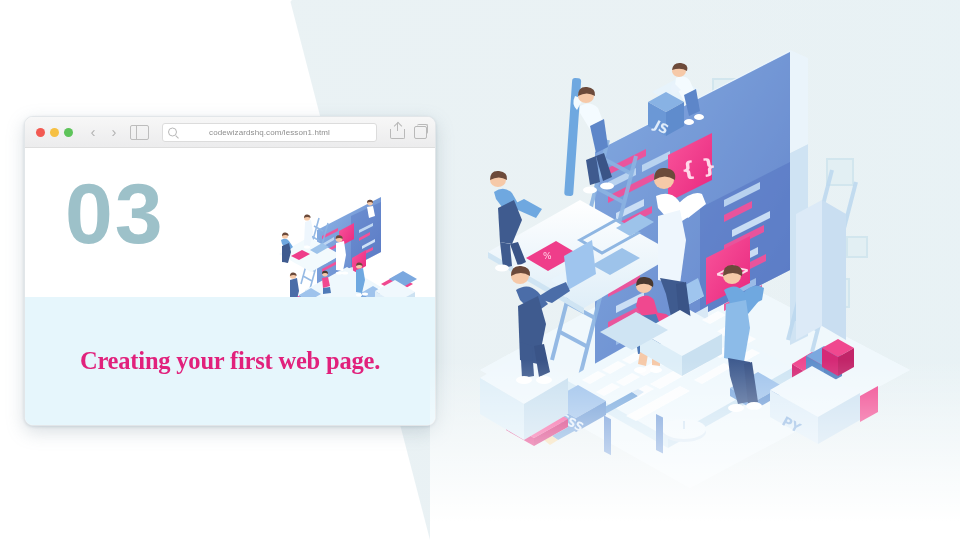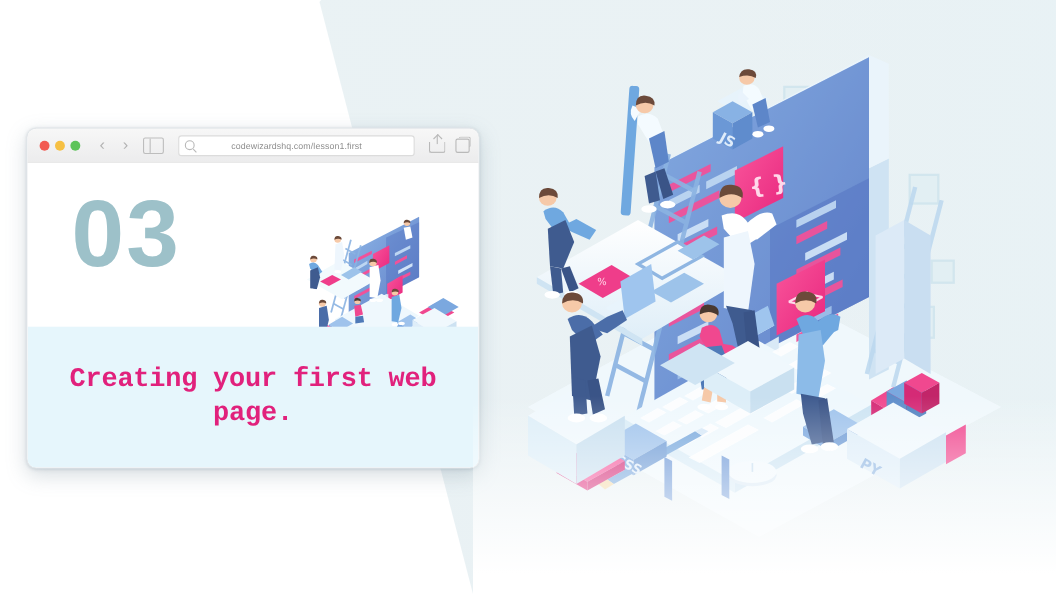--- a/index.html
+++ b/index.html
@@ -209,21 +209,21 @@
     justify-content: center;
     padding: 0 14px;
   }
   .page-title {
     font-size: 24.5px;
     font-weight: 700;
     color: #e1217c;
     text-align: center;
     line-height: 1.28;
     letter-spacing: -.2px;
-    font-family: Liberation Mono, monospace;
+    font-family: Liberation Serif, serif;
   }
 
   
   #illo {
     position: absolute;
     left: 440px;
     top: 40px;
     width: 500px;
     height: 450px;
   }
@@ -572,21 +572,21 @@
         <span class="dot red"></span>
         <span class="dot yellow"></span>
         <span class="dot green"></span>
       </div>
       <div class="navbtn">‹</div>
       <div class="navbtn">›</div>
       <div class="icon-box"></div>
 
       <div class="urlbar">
         <span class="mag"></span>
-        <span class="url-text">codewizardshq.com/lesson1.first</span>
+        <span class="url-text">codewizardshq.com/lesson1.html</span>
       </div>
 
       <div class="share-ic"></div>
       <div class="tabs-ic"></div>
     </div>
 
     <div class="page-hero">
       <div class="num01">03</div>
 
       <div class="hero-art">

